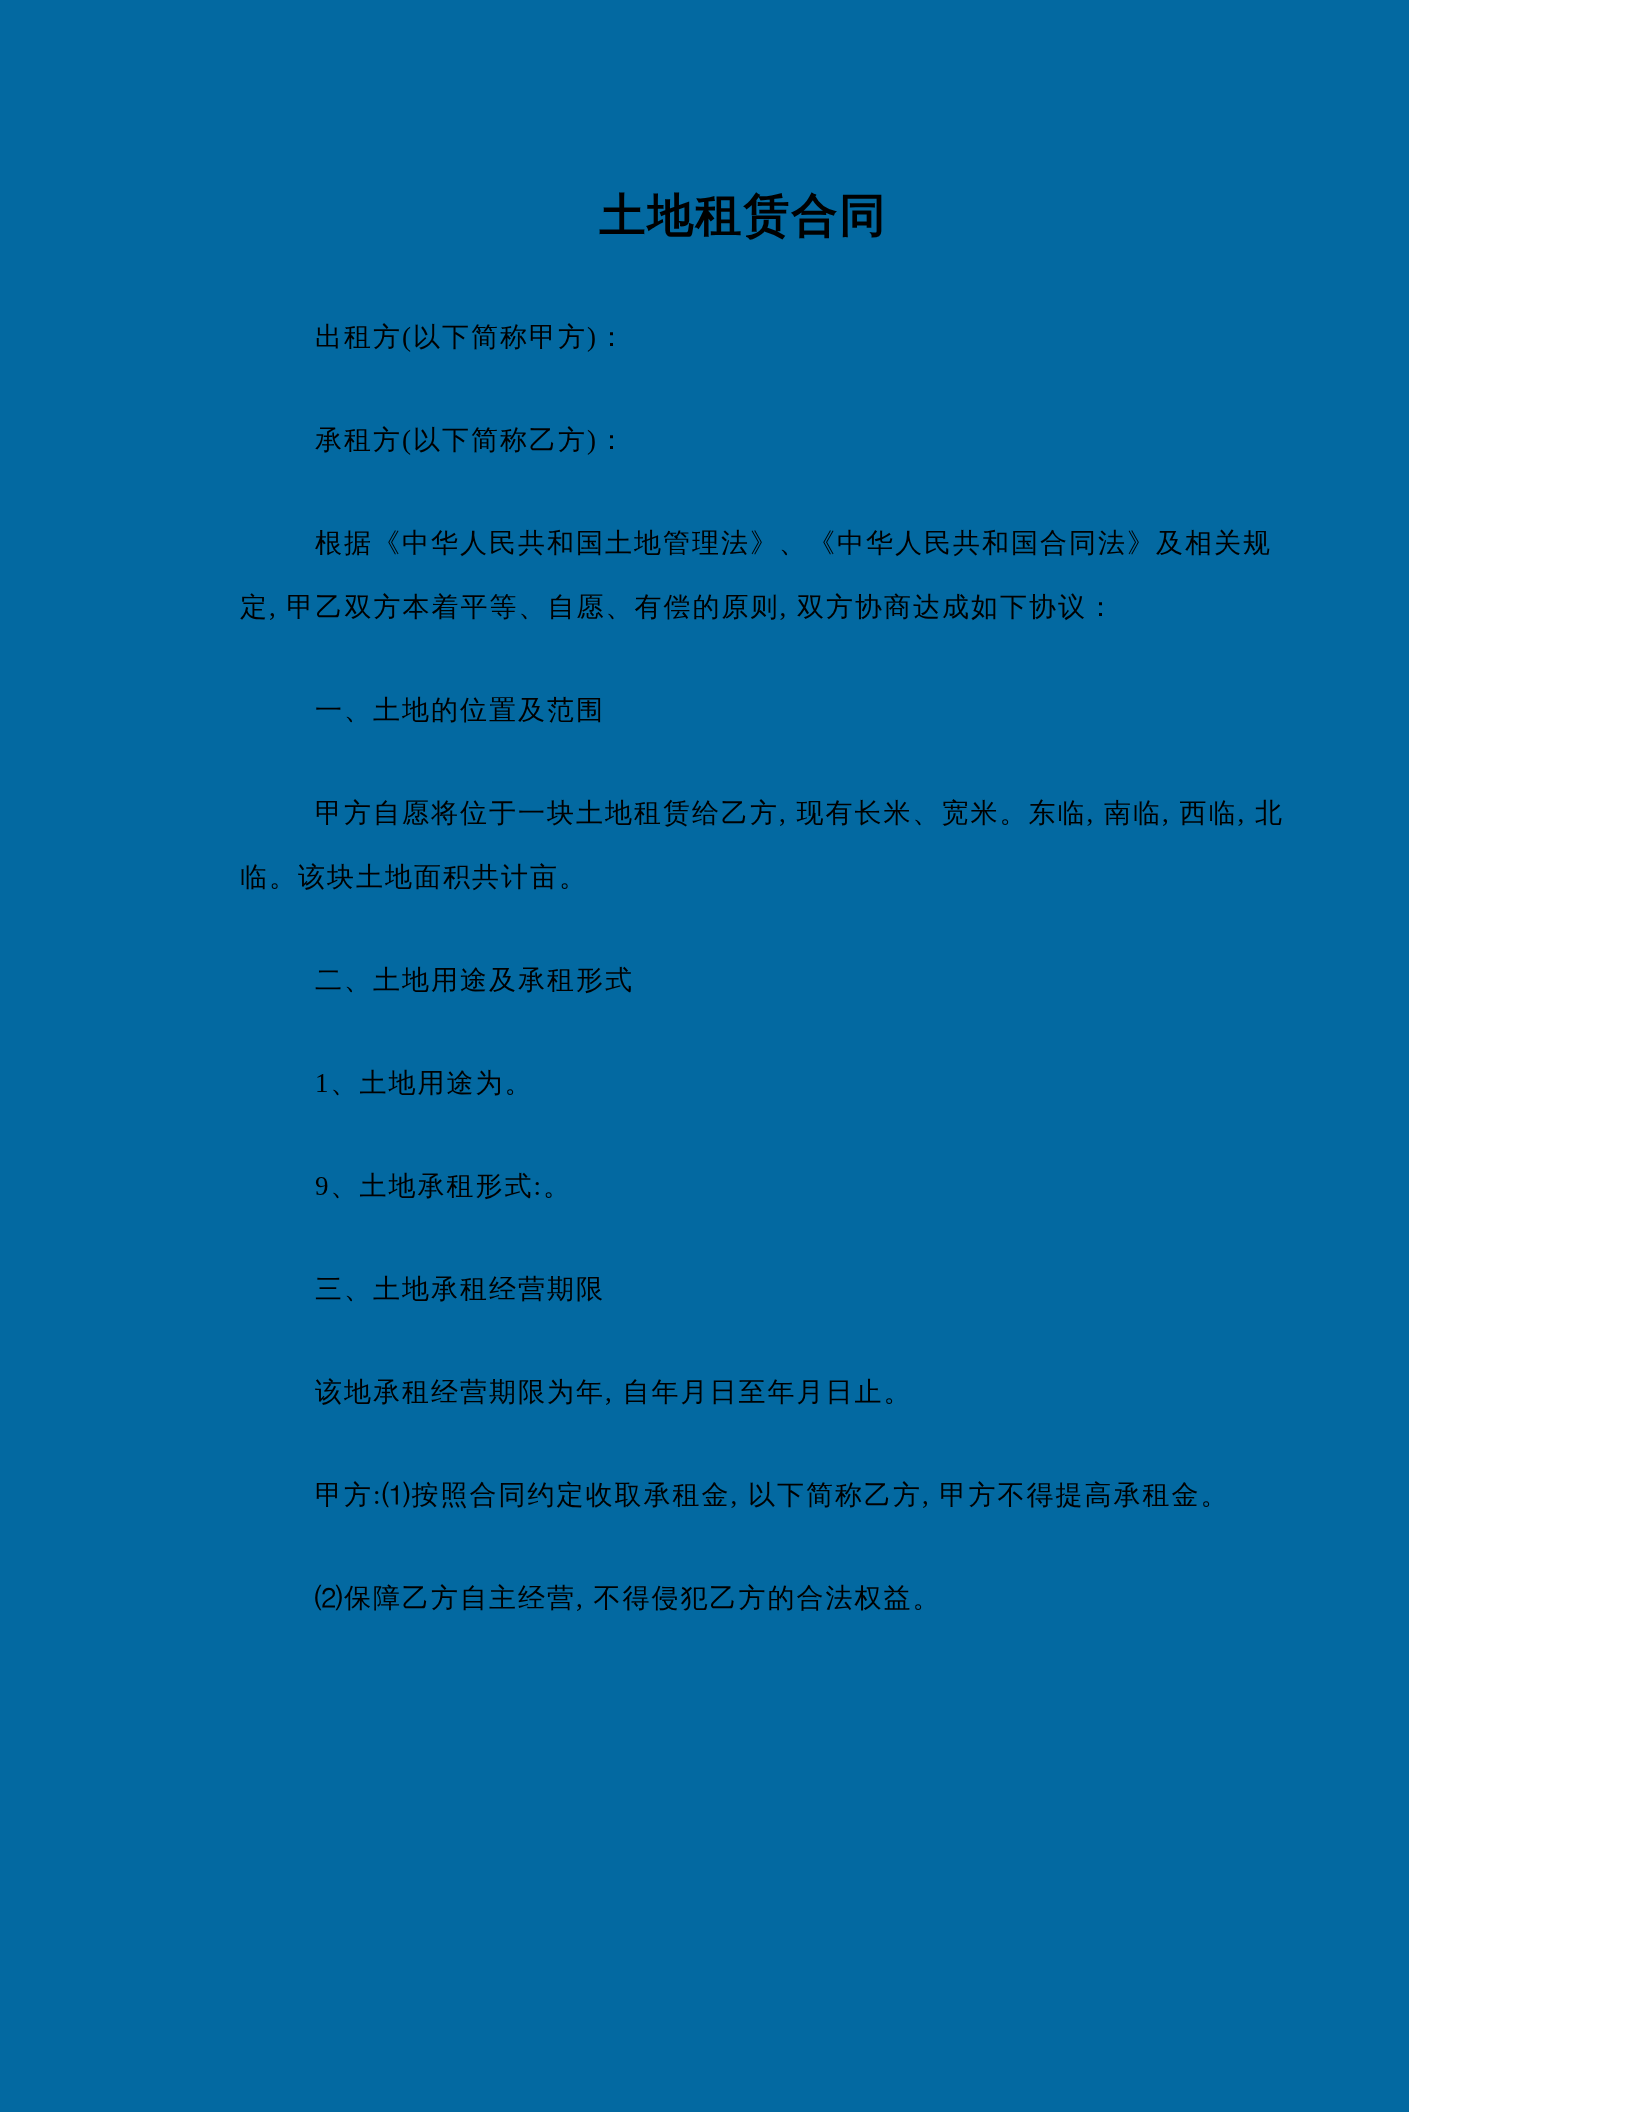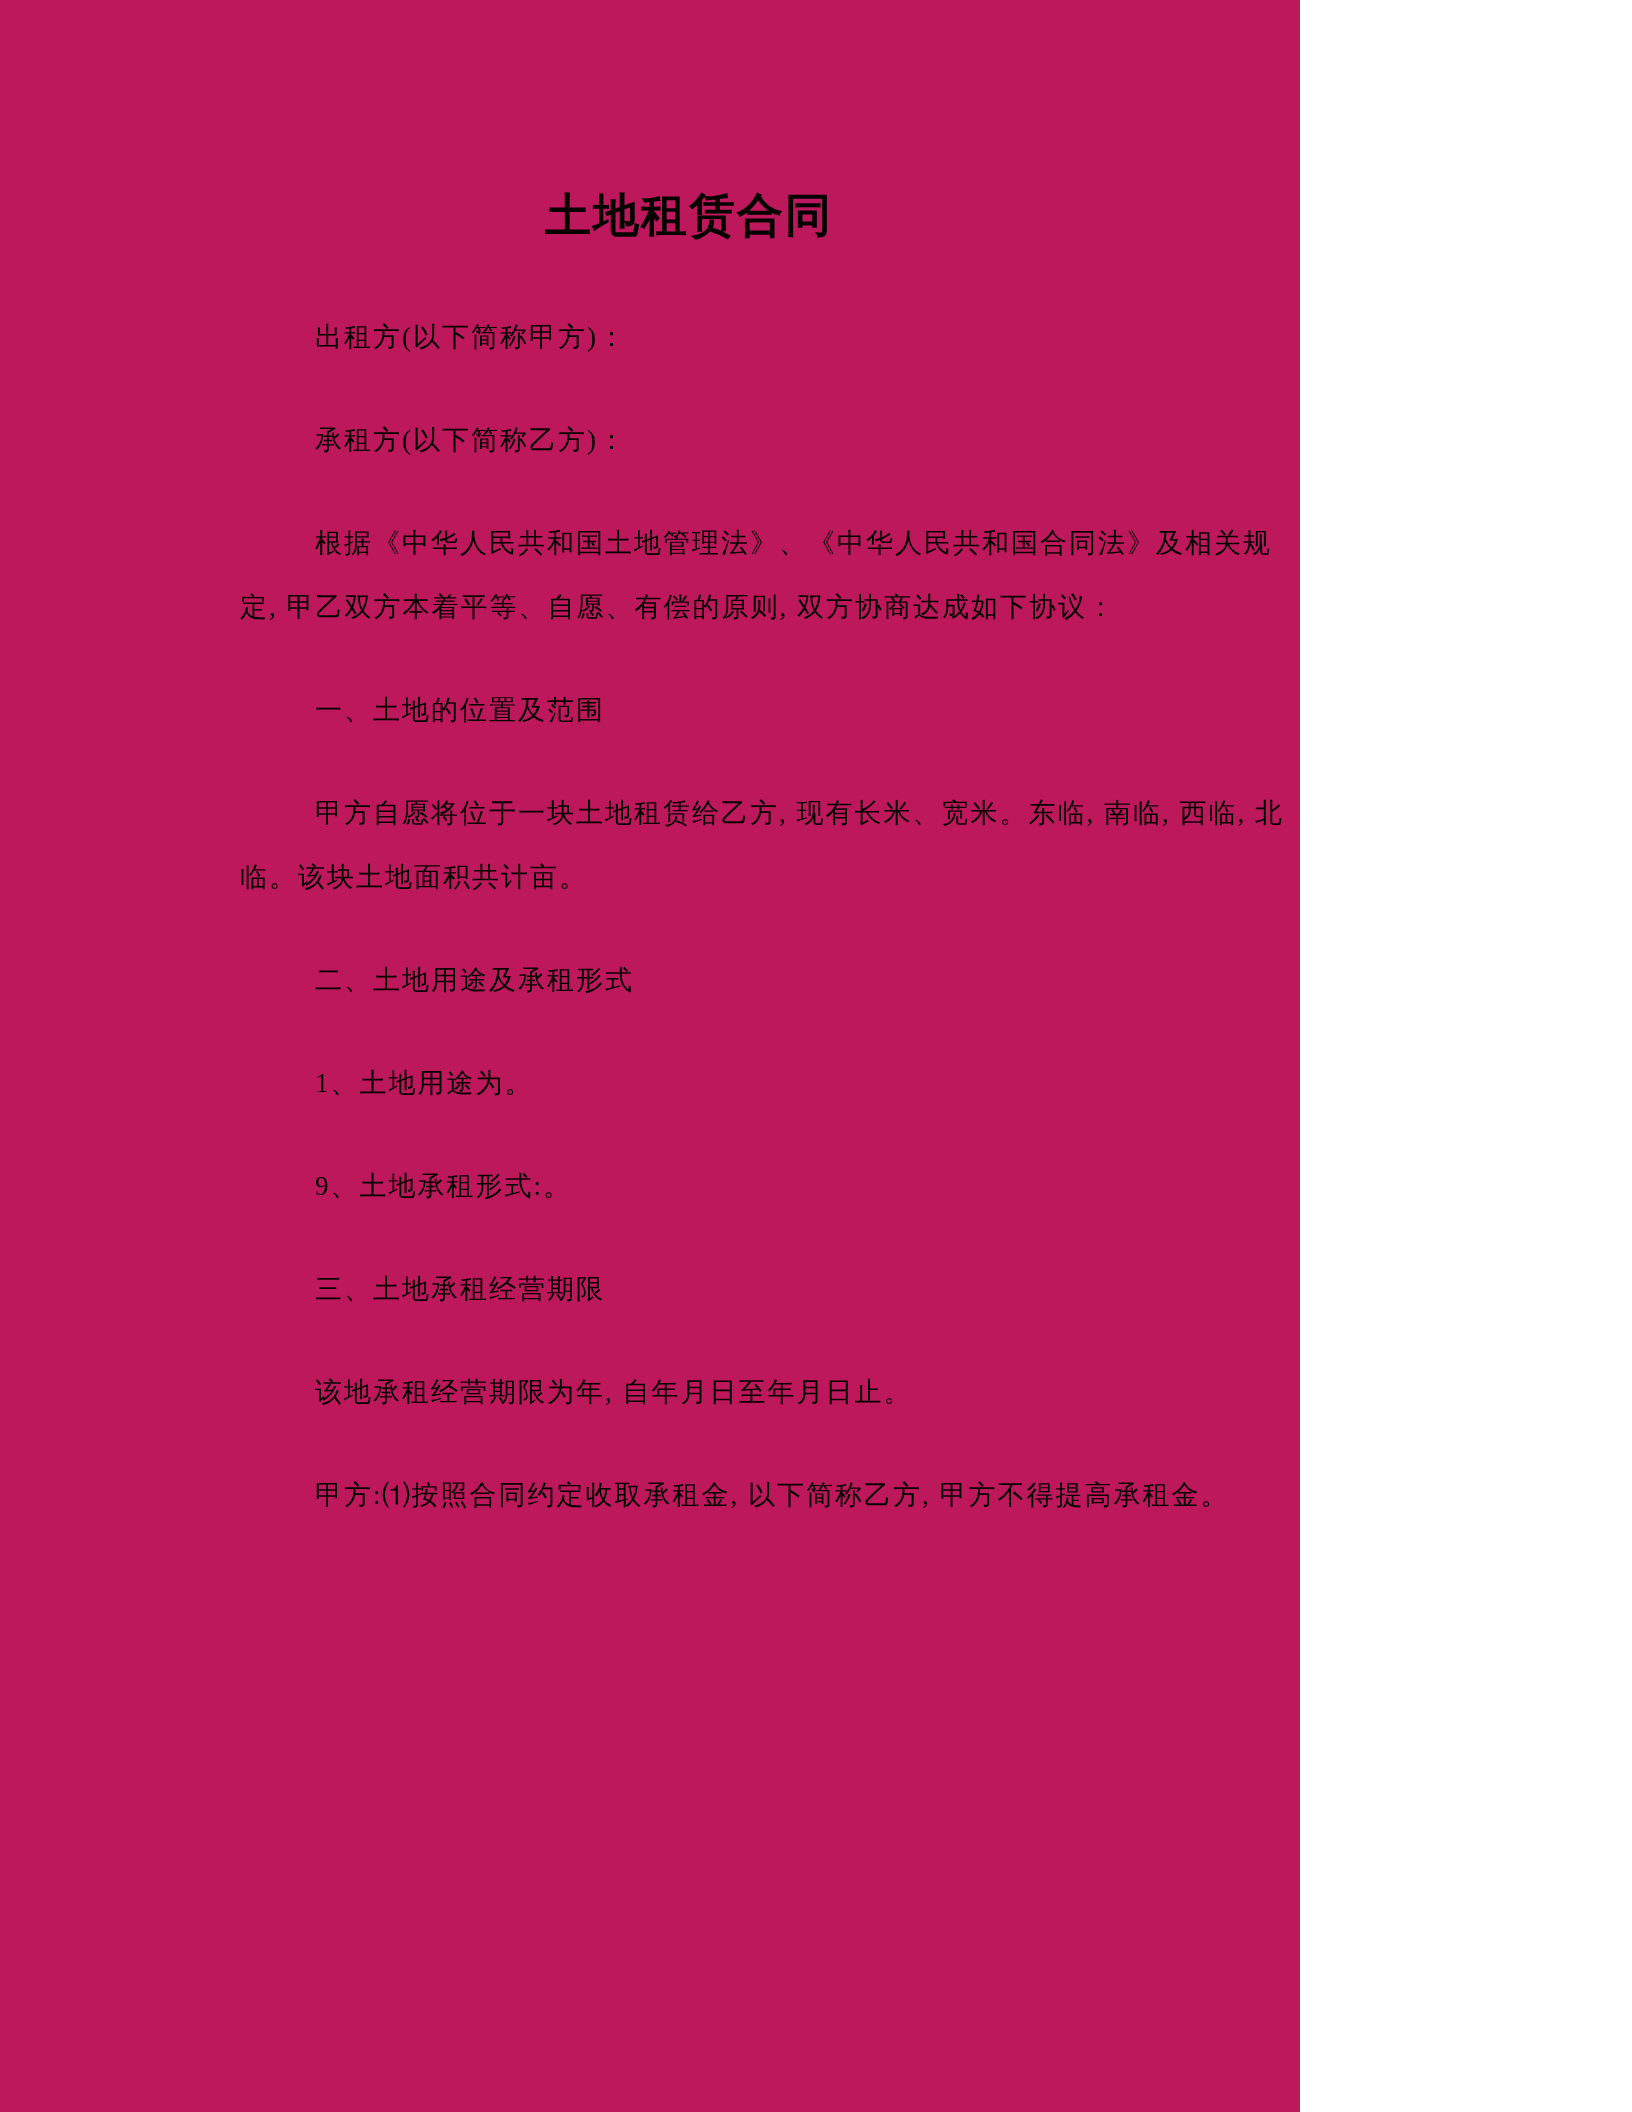--- a/index.html
+++ b/index.html
@@ -2,23 +2,23 @@
 <html><head>
 <meta charset="utf-8">
 <style>
   html, body {
     margin: 0;
     padding: 0;
     background: #ffffff;
   }
   .page {
     position: relative;
-    width: 1300px;
+    width: 1409px;
     height: 2112px;
-    background: #be185d;
+    background: #0369a1;
     overflow: hidden;
   }
   .doc {
     box-sizing: border-box;
     width: 100%;
     height: 100%;
     padding: 185px 262px 0 240px;
     font-family: "Liberation Serif", "DejaVu Serif", serif;
     color: #000000;
   }
@@ -98,15 +98,18 @@
     <div class="para">
       <div class="line first">该地承租经营期限为年, 自年月日至年月日止。</div>
     </div>
 
 
 
     <div class="para">
       <div class="line first">甲方:⑴按照合同约定收取承租金, 以下简称乙方, 甲方不得提高承租金。</div>
     </div>
 
+    <div class="para">
+      <div class="line first">⑵保障乙方自主经营, 不得侵犯乙方的合法权益。</div>
+    </div>
 
   </div>
 </div>
 
 </body></html>

